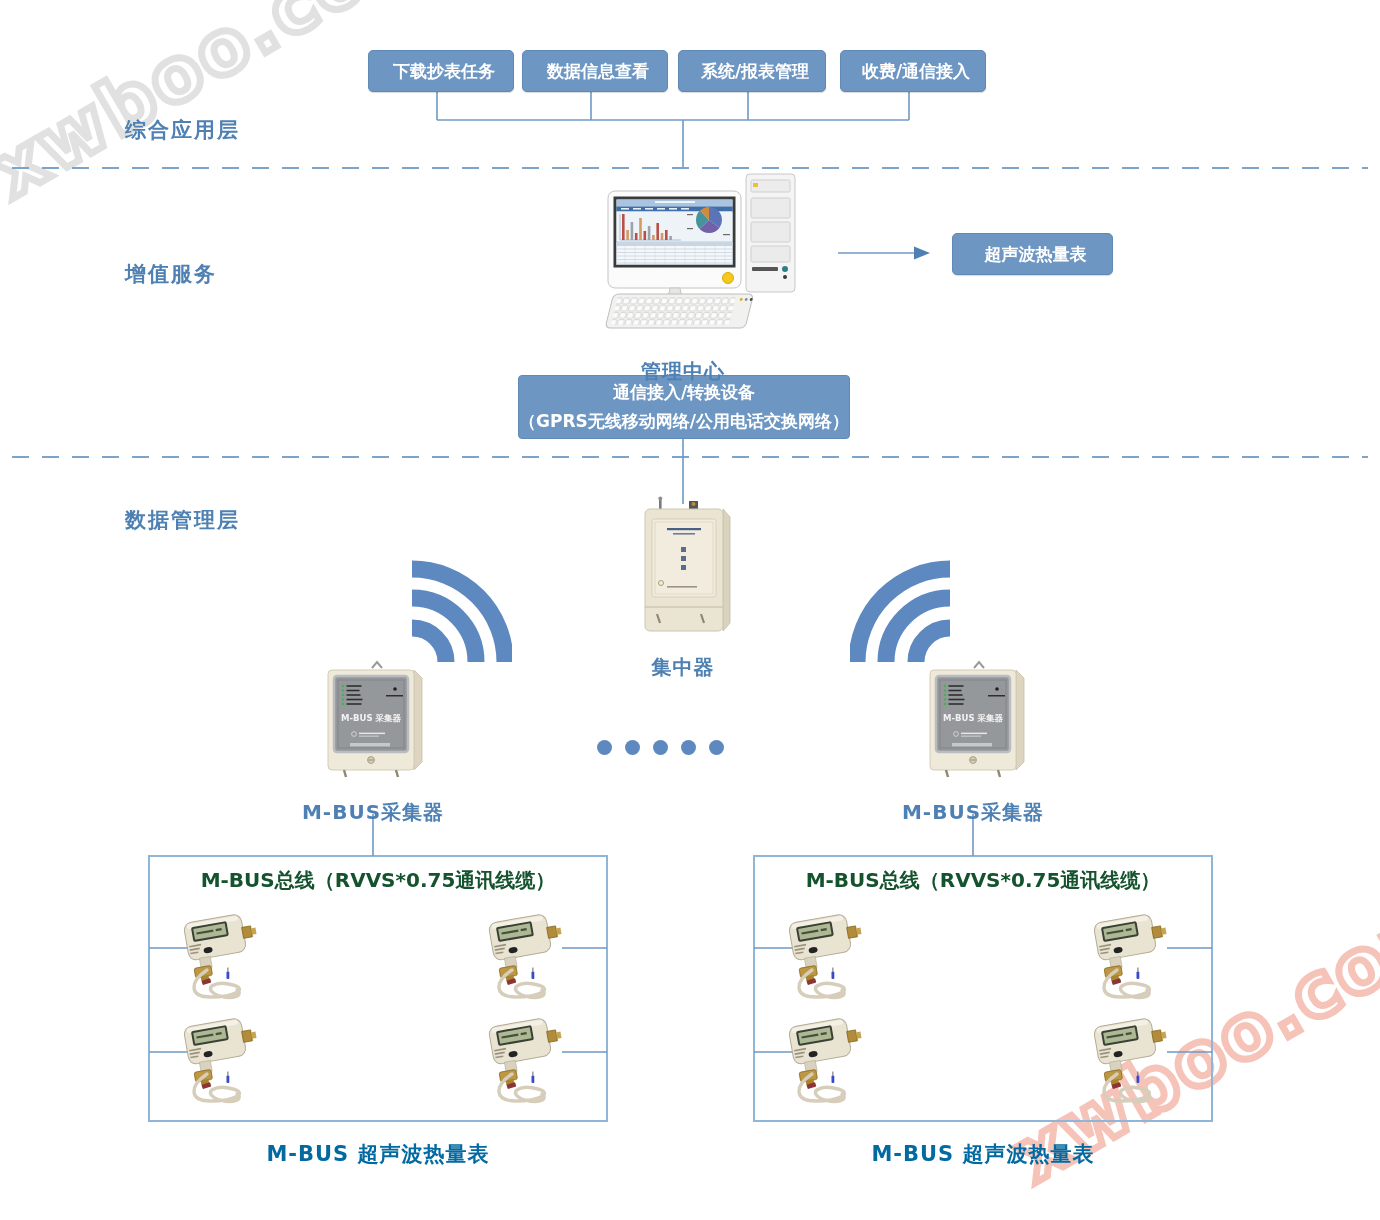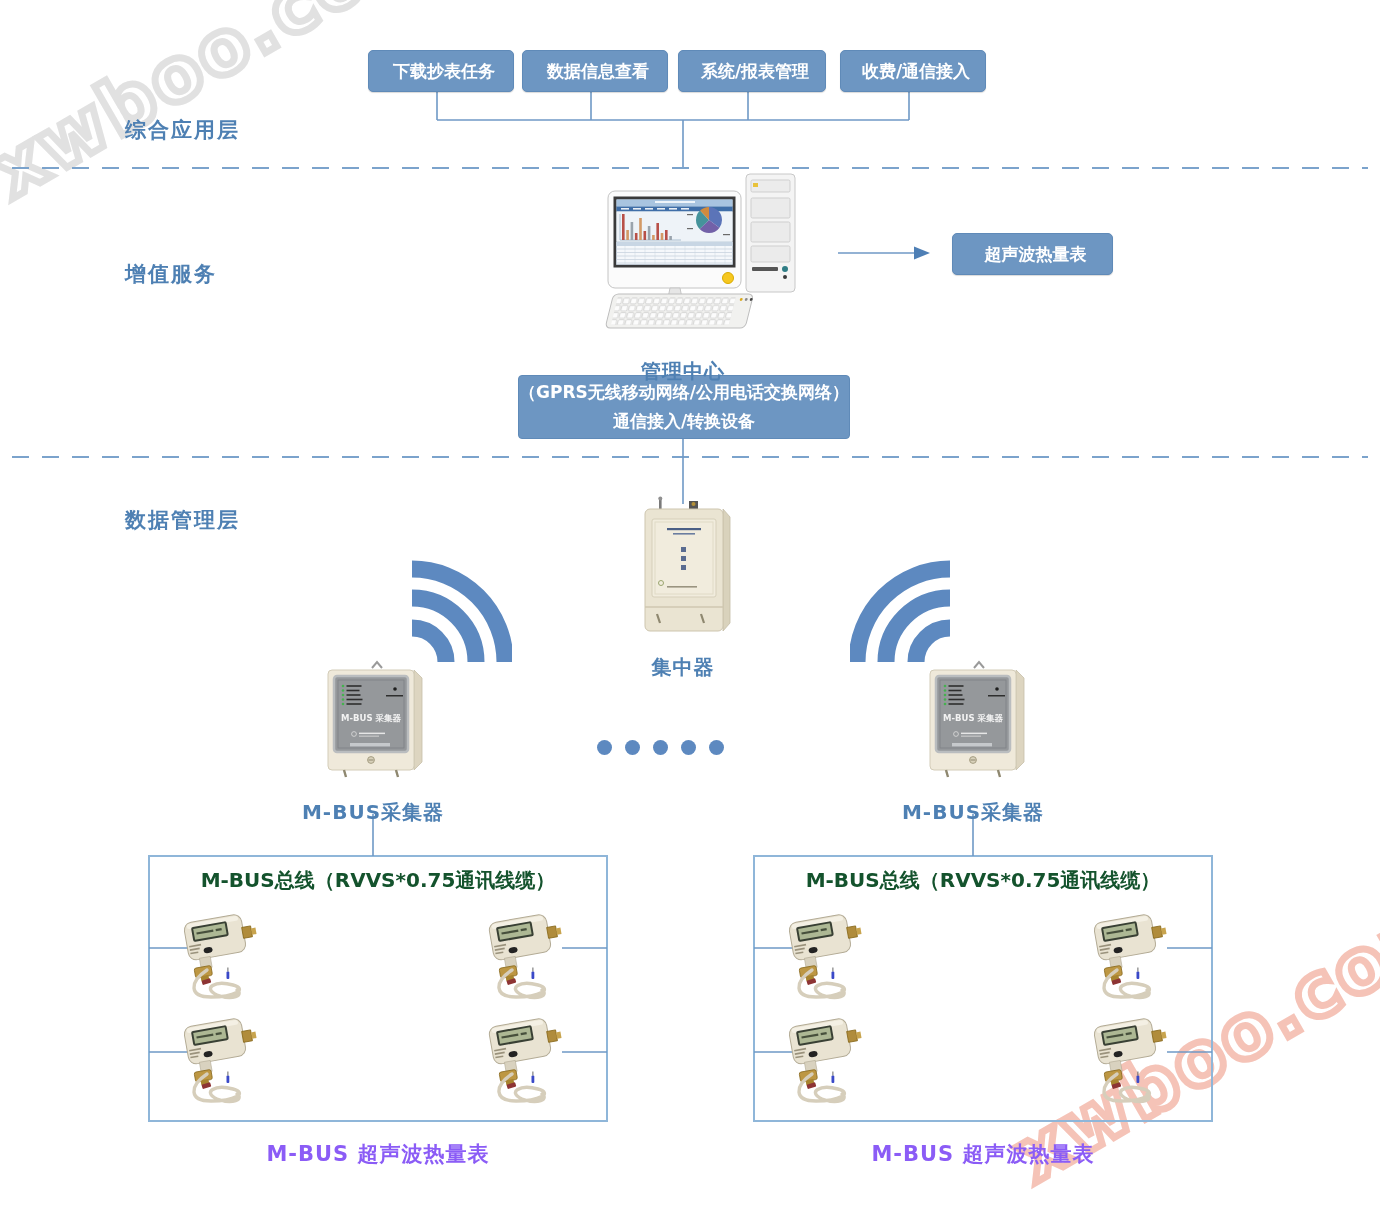--- a/index.html
+++ b/index.html
@@ -32,21 +32,21 @@
 
   .blue-lbl{position:absolute;text-align:center;font-size:20px;font-weight:600;
       color:#4e80b3;z-index:6;letter-spacing:1px;margin-top:16px;}
 
   .busbox{position:absolute;top:855px;width:460px;height:267px;
       border:2px solid #8fb6d9;background:transparent;z-index:3;box-sizing:border-box;}
   .busbox .title{position:absolute;left:0;right:0;top:10px;text-align:center;
       font-size:20px;font-weight:600;color:#14532d;}
 
   .bottom-lbl{position:absolute;width:460px;top:1140px;text-align:center;
-      font-size:21px;font-weight:600;color:#8b5cf6;z-index:6;letter-spacing:1px;}
+      font-size:21px;font-weight:600;color:#0369a1;z-index:6;letter-spacing:1px;}
 
   .dots{position:absolute;left:597px;top:740px;display:flex;gap:13px;z-index:5;}
   .dots span{width:15px;height:15px;border-radius:50%;background:#5d89c0;}
 
   svg.layerart{position:absolute;left:0;top:0;z-index:4;}
   .dev{position:absolute;z-index:5;}
 </style>
 </head>
 <body>
 <div id="stage">
@@ -62,22 +62,22 @@
 <div class="layer-lbl" style="top:506px">数据管理层</div>
 
 <div class="btn" style="left:368px;top:50px;width:138px">下载抄表任务</div>
 <div class="btn" style="left:522px;top:50px;width:138px">数据信息查看</div>
 <div class="btn" style="left:678px;top:50px;width:140px">系统/报表管理</div>
 <div class="btn" style="left:840px;top:50px;width:138px">收费/通信接入</div>
 
 <div class="btn" style="left:952px;top:233px;width:153px">超声波热量表</div>
 
 <div class="gateway">
+  <div>通信接入/转换设备</div>
   <div>（GPRS无线移动网络/公用电话交换网络）</div>
-  <div>通信接入/转换设备</div>
 </div>
 
 <svg class="layerart" width="1380" height="1220">
   <g stroke="#6f99c6" stroke-width="1.6" fill="none">
     <path d="M437,90 V120 M591,90 V120 M748,90 V120 M909,90 V120"></path>
     <path d="M437,120 H909"></path>
     <path d="M683,120 V167"></path>
     <path d="M683,437 V504"></path>
     <path d="M838,253 H914"></path>
     <path d="M373,814 V856 M973,814 V856"></path>

